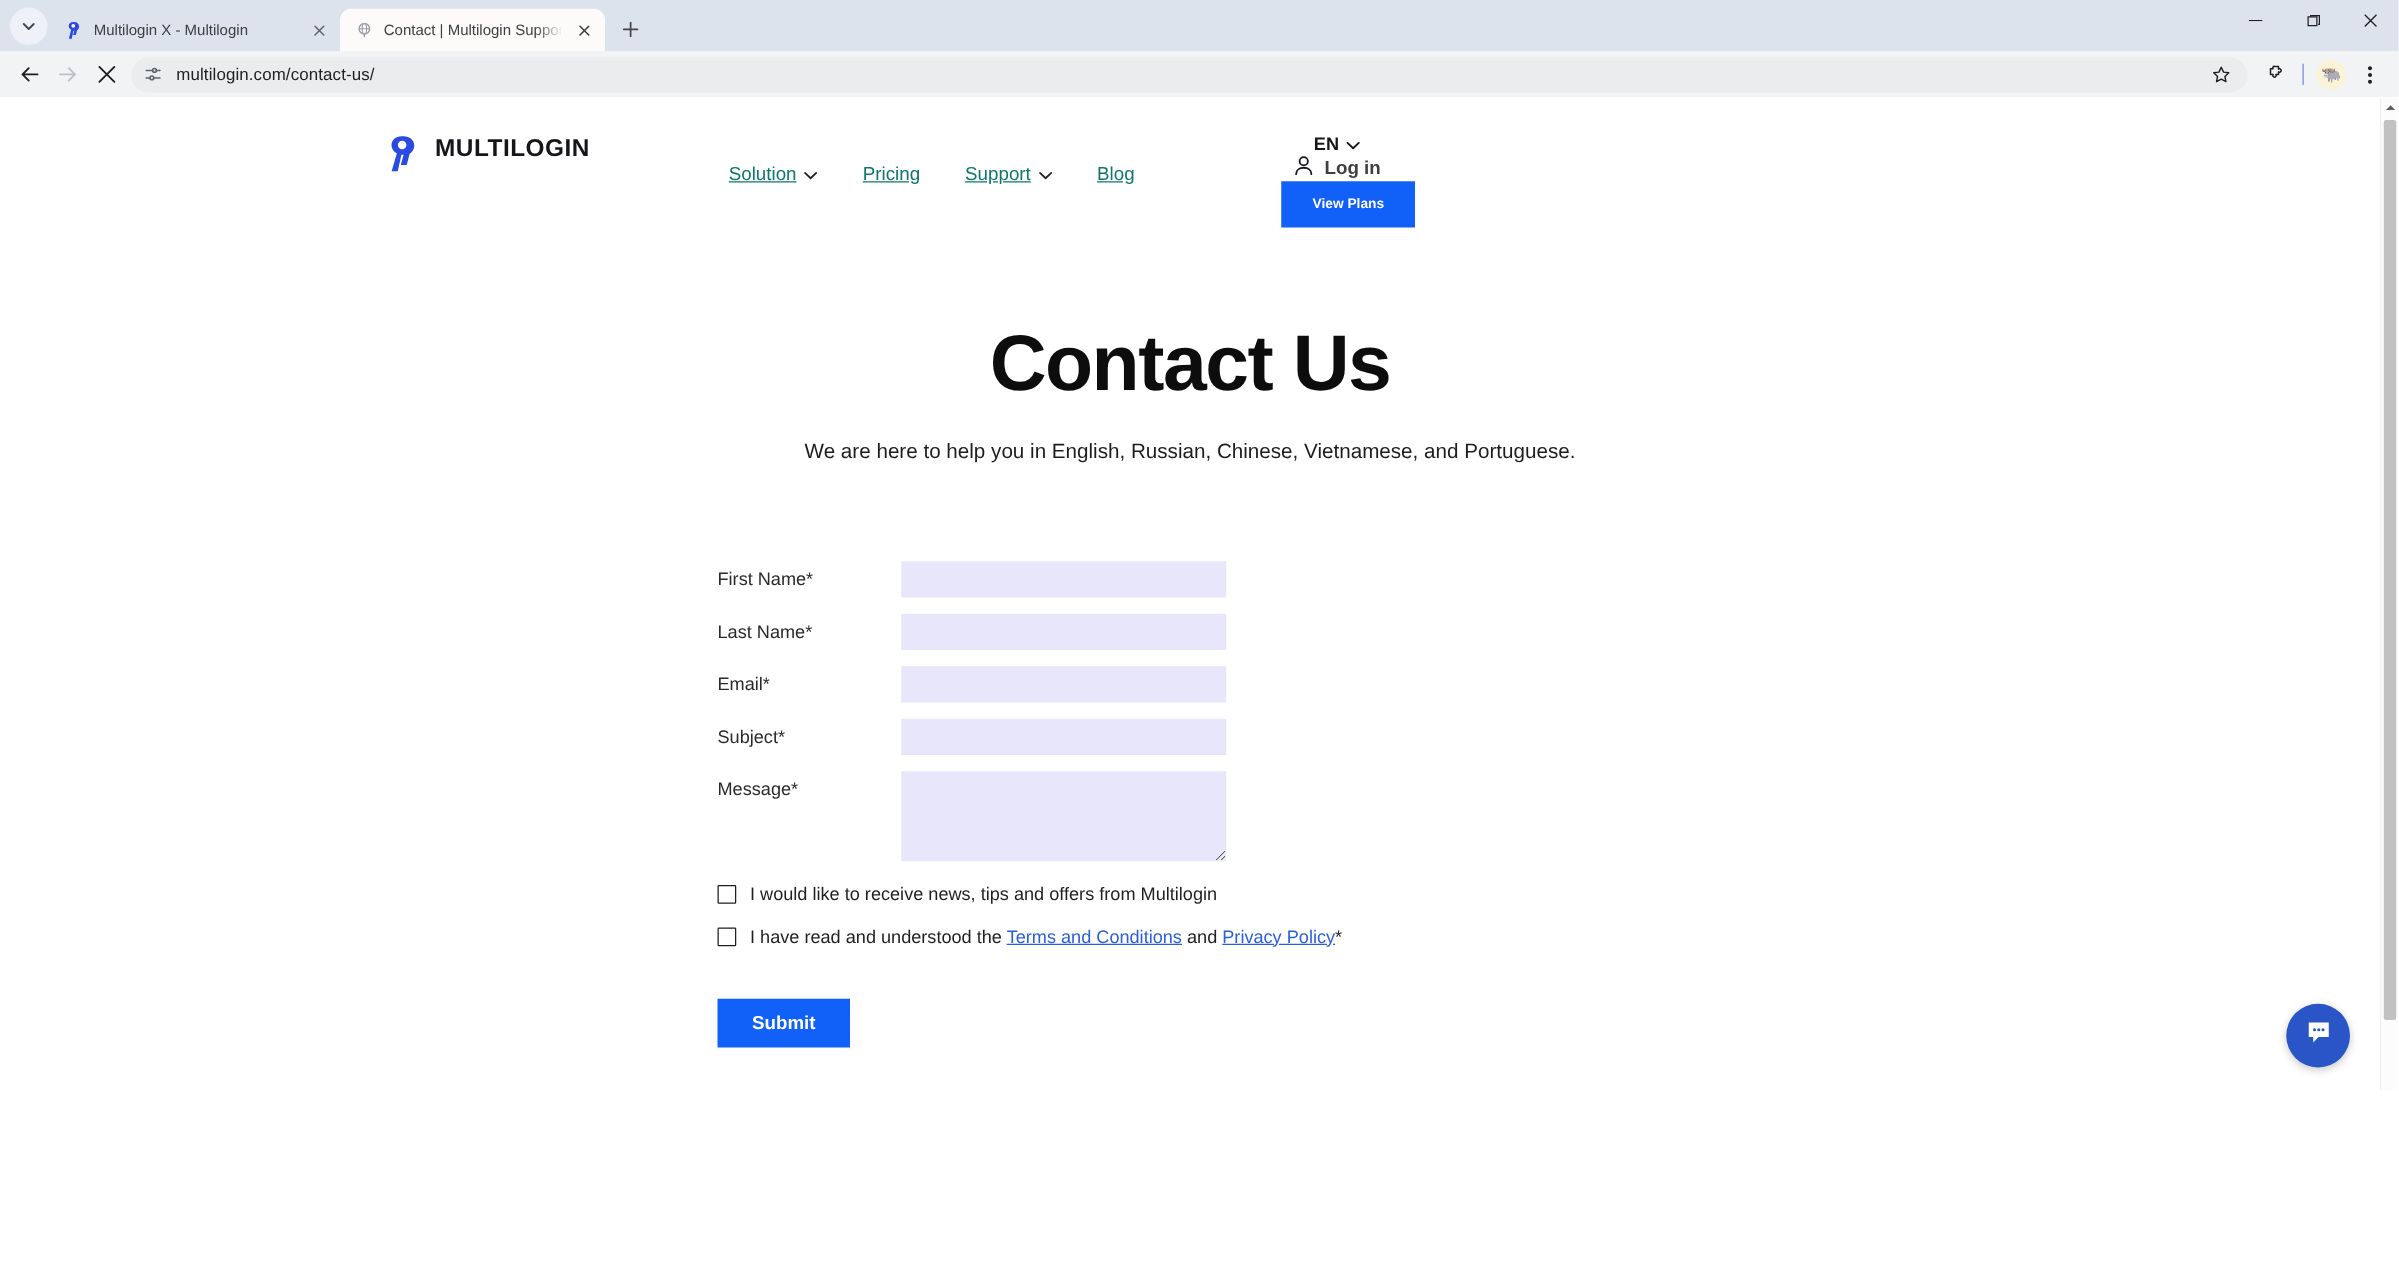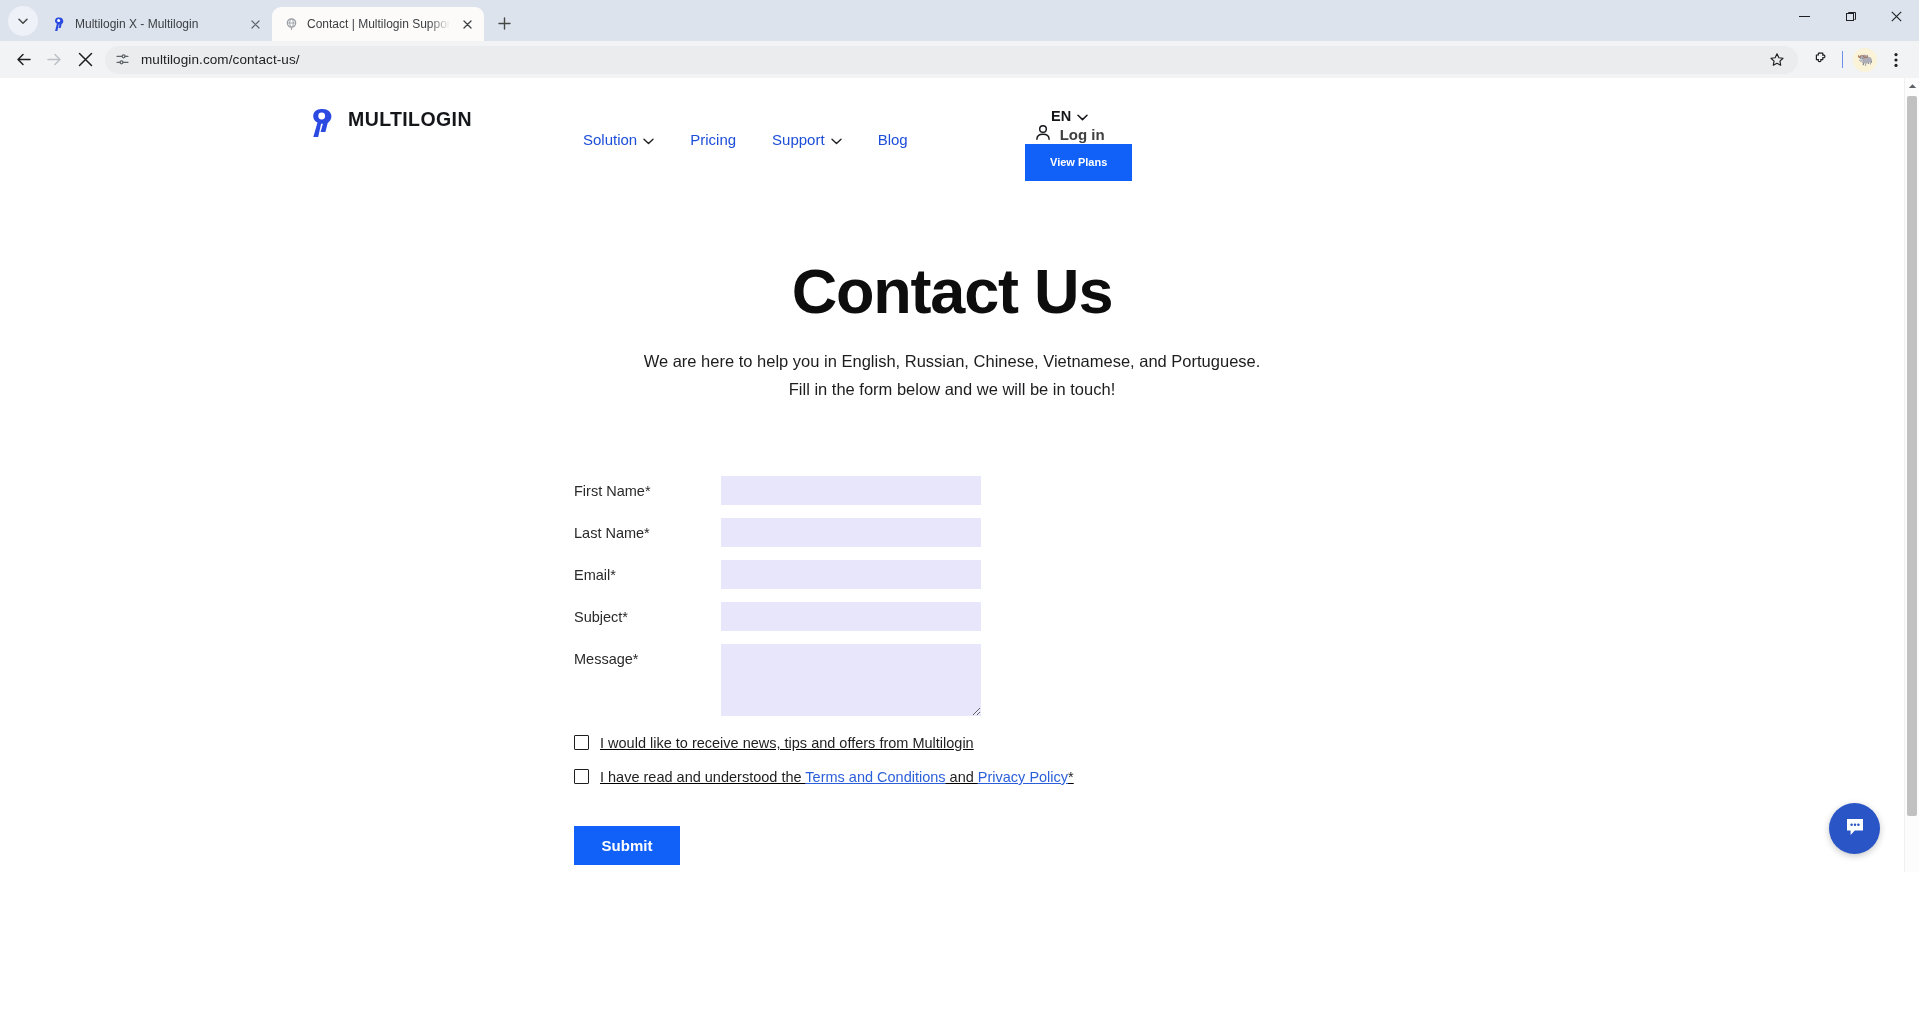--- a/index.html
+++ b/index.html
@@ -124,26 +124,27 @@
     position: relative;
     margin-top: 30px;
   }
   .logo-wrap { position: absolute; left: 309px; top: 0; display: flex; align-items: flex-start; gap: 11px; height: 62px; }
   .logo-mark { width: 28px; height: 30px; display:flex; align-items:center; }
   .logo-text { font-size: 19.5px; font-weight: 700; letter-spacing: .4px; color: #15161a; }
 
   .nav { position: absolute; left: 583px; top: 0; height: 62px; display: flex; align-items: center; gap: 0; }
   .nav-item {
     font-size: 15px;
-    color: #1d4ed8;
+    color: #0f766e;
     display: flex;
     align-items: center;
     gap: 6px;
     padding: 0 18px;
     white-space: nowrap;
+    text-decoration: underline;
   }
   .nav-item:first-child { padding-left: 0; }
 
   .header-right { position: absolute; left: 1007px; top: 0; height: 62px; display: flex; align-items: center; flex-direction: column; }
   .lang { font-size: 14.5px; font-weight: 700; color: #15161a; display: flex; align-items: center; gap: 6px; }
   .hdr-divider { width: 1px; height: 28px; background: #1b1b1b; margin: 0 20px 0 26px; }
   .login { display: flex; align-items: center; gap: 9px; font-size: 15px; font-weight: 700; color: #404040; }
   .view-plans {
     margin-left: 18px;
     background: #1160f7;
@@ -187,21 +188,21 @@
     height: 29px;
     background: #e7e6fb;
     border: none;
     outline: none;
     font-family: inherit;
     font-size: 14px;
     padding: 0 8px;
   }
   .field.msg { height: 72px; resize: vertical; padding-top: 6px; }
 
-  .checks { margin-top: 19px; text-decoration: underline; }
+  .checks { margin-top: 19px; }
   .check-row { display: flex; align-items: center; gap: 11px; margin-bottom: 18px; }
   .cb {
     width: 15px; height: 15px; flex: 0 0 15px;
     border: 1.6px solid #1f1f1f;
     background: #fff;
     border-radius: 1px;
   }
   .check-label { font-size: 14.5px; color: #1f1f1f; white-space: nowrap; }
   .check-label a { color: #2b5fd9; text-decoration: underline; }
 
@@ -409,21 +410,20 @@
             </span>
             <span>Log in</span>
           </div>
           <button class="view-plans">View Plans</button>
         </div>
       </div>
 
       <div class="hero">
         <h1>Contact Us</h1>
         <p>We are here to help you in English, Russian, Chinese, Vietnamese, and Portuguese.</p>
-        <p style="margin-top:4px;">Fill in the form below and we will be in touch!</p>
       </div>
 
       <div class="form">
 
         <div class="form-row">
           <span class="lbl">First Name*</span>
           <input class="field" type="text" value="" style="">
         </div>
 
         <div class="form-row">

